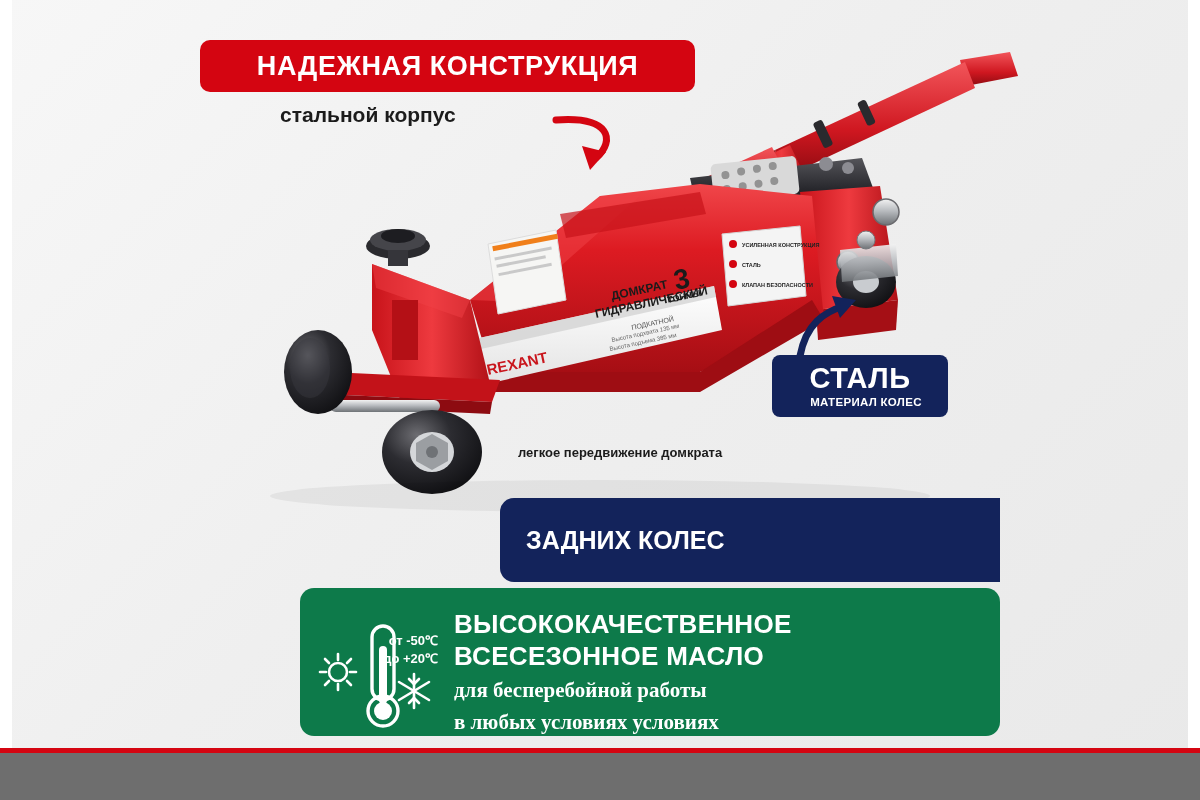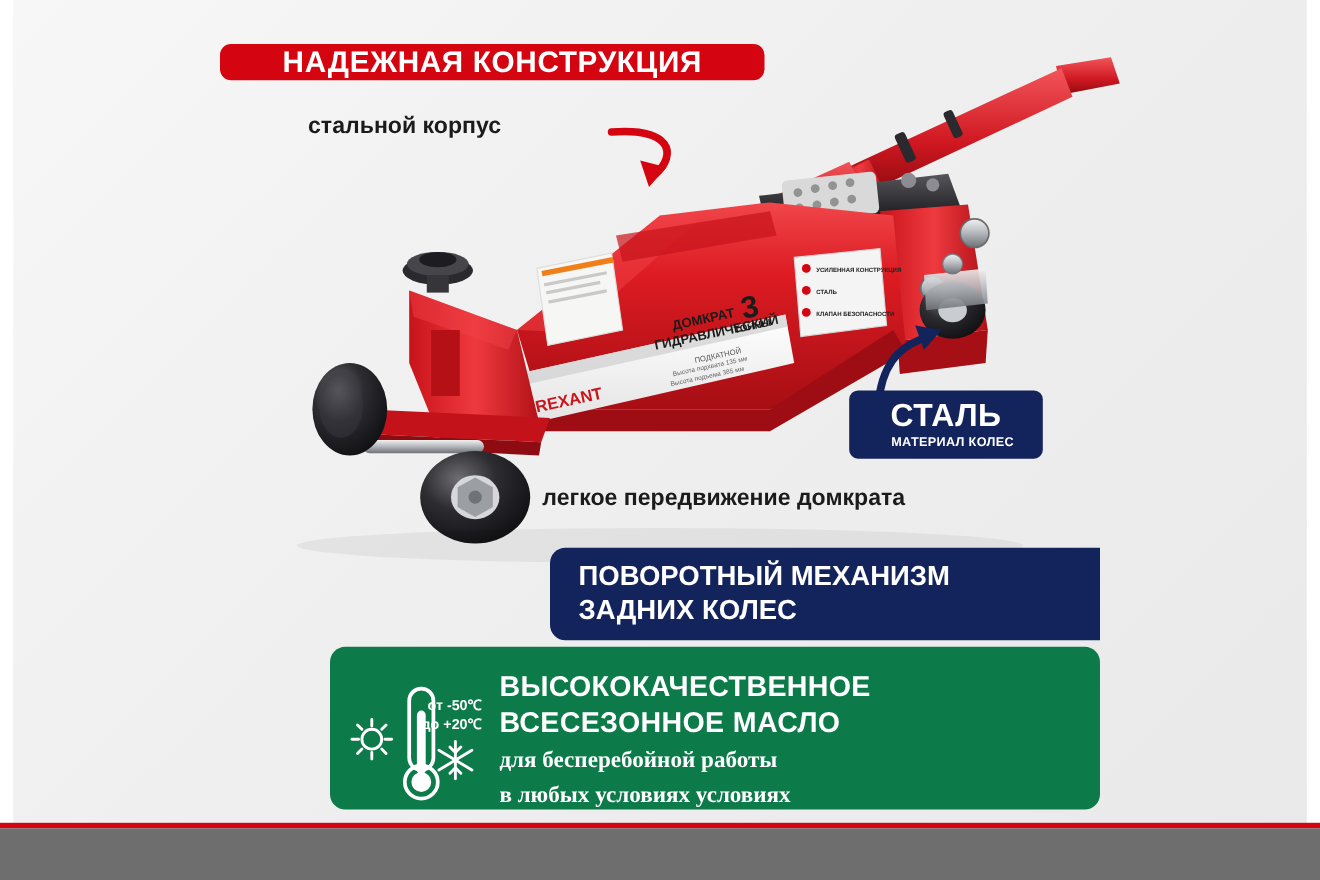--- a/index.html
+++ b/index.html
@@ -9,36 +9,36 @@
     overflow:hidden;position:relative;
   }
   .canvas{
     position:absolute;left:0;top:0;width:1200px;height:800px;
     background:linear-gradient(135deg,#f7f7f7 0%,#efefef 45%,#e9e9e9 100%);
   }
   .stage{position:absolute;left:0;top:0;width:1200px;height:800px;}
 
   
   .banner-red{
-    position:absolute;left:200px;top:40px;width:495px;height:33px;
+    position:absolute;left:200px;top:40px;width:495px;height:52px;
     background:#d40511;border-top-right-radius:14px;border-bottom-right-radius:14px;
     border-top-left-radius:0;border-bottom-left-radius:0;
     display:flex;align-items:center;justify-content:center;
     color:#fff;font-size:27px;font-weight:bold;letter-spacing:.6px;
     text-transform:uppercase;
     border-radius:10px;
   }
 
   .note1{
     position:absolute;left:280px;top:100px;width:330px;
     font-size:21px;line-height:30px;color:#1b1b1b;font-weight:bold;
   }
   .note2{
-    position:absolute;left:493px;top:438px;width:430px;
-    font-size:21px;line-height:30px;color:#1b1b1b;font-weight:bold;
+    position:absolute;left:518px;top:438px;width:430px;
+    font-size:13px;line-height:30px;color:#1b1b1b;font-weight:bold;
   }
 
   .banner-blue{
     position:absolute;left:500px;top:498px;width:500px;height:84px;
     background:#13235b;border-top-left-radius:14px;border-bottom-left-radius:14px;
     display:flex;flex-direction:column;justify-content:center;
     padding-left:26px;box-sizing:border-box;
     color:#fff;font-size:25px;font-weight:bold;line-height:31px;text-transform:uppercase;
   }
 
@@ -249,21 +249,20 @@
     <div class="badge-steel">
       <div class="big">СТАЛЬ</div>
       <div class="sub">МАТЕРИАЛ КОЛЕС</div>
     </div>
 
     <div class="note2">
       <div>легкое передвижение домкрата</div>
     </div>
 
     <div class="banner-blue">
-      <div>ПОВОРОТНЫЙ МЕХАНИЗМ</div>
       <div>ЗАДНИХ КОЛЕС</div>
     </div>
 
     <div class="banner-green">
       <svg width="130" height="120" viewBox="0 0 130 120">
 
         <g stroke="#ffffff" stroke-width="2.6" fill="none" stroke-linecap="round">
           <circle cx="28" cy="56" r="9" fill="none"></circle>
           <line x1="28" y1="38" x2="28" y2="44"></line>
           <line x1="28" y1="68" x2="28" y2="74"></line>

